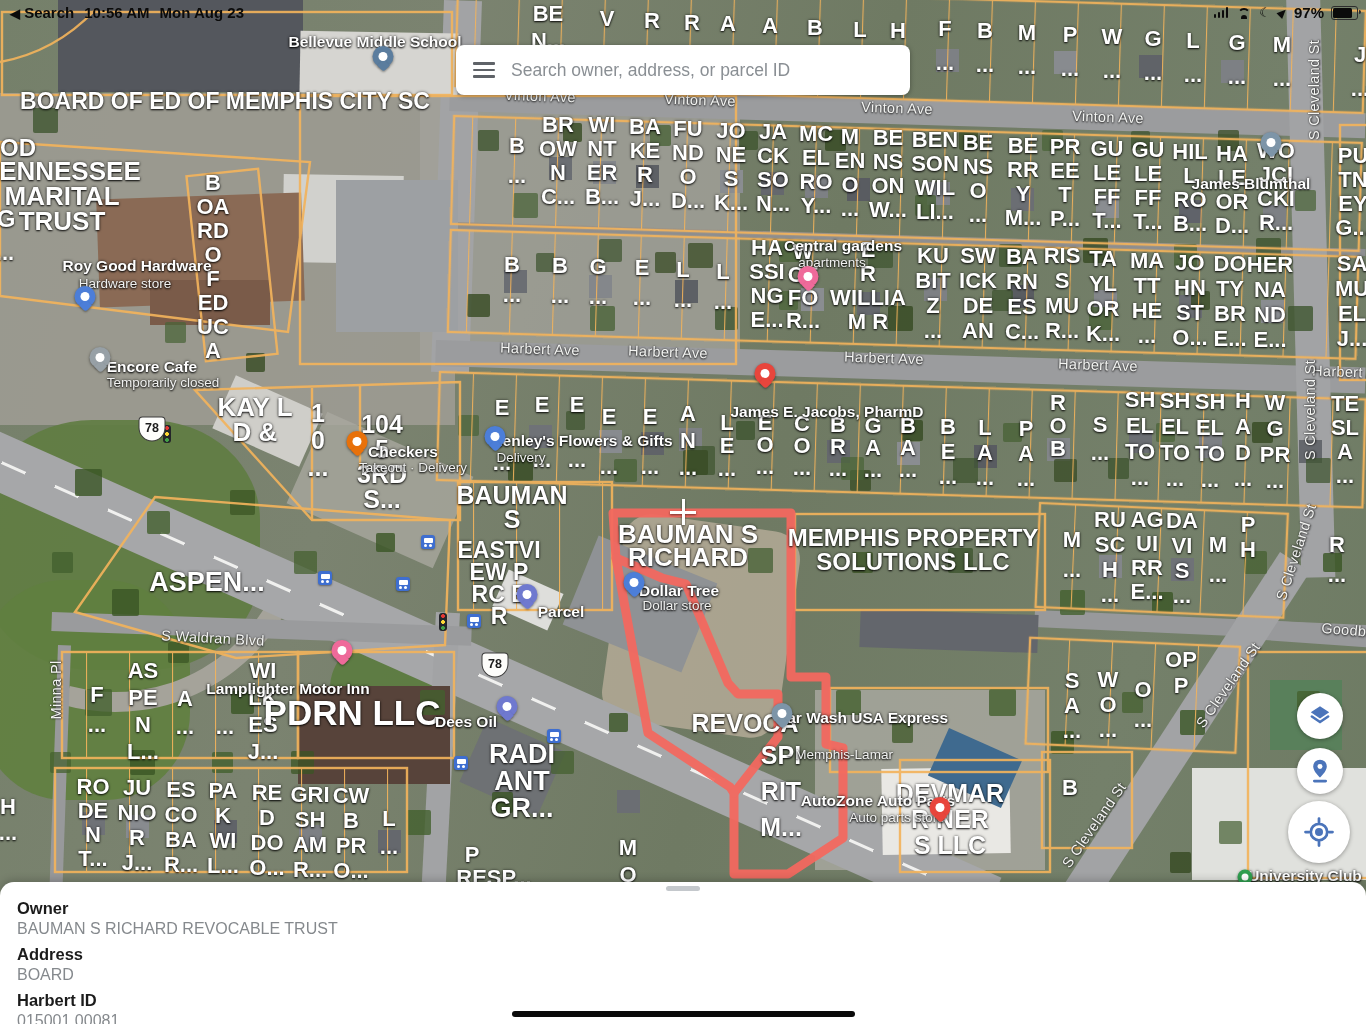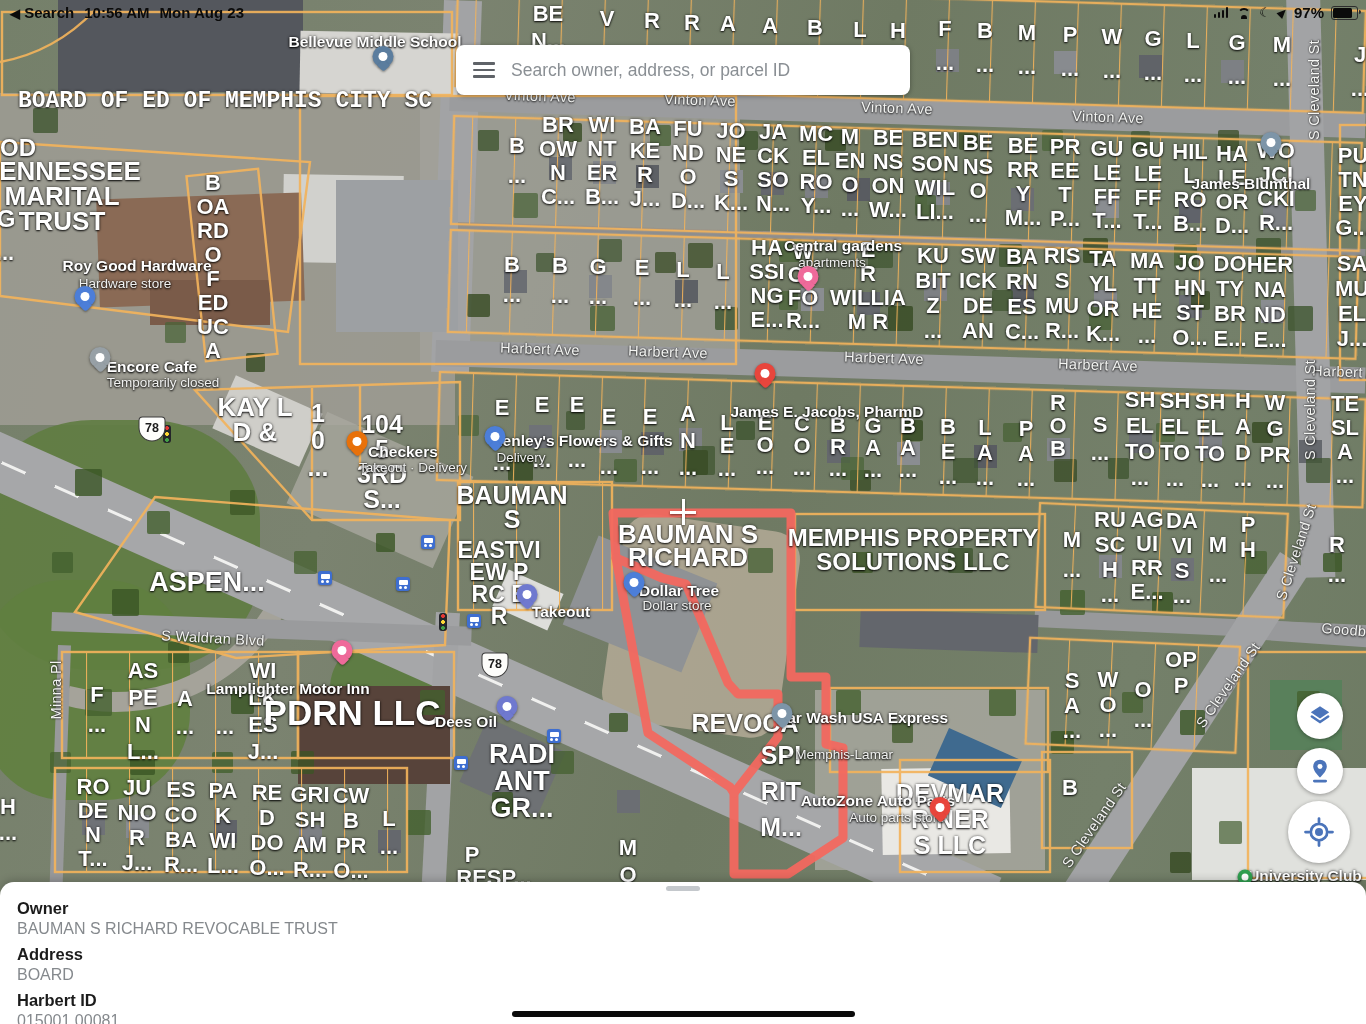--- a/index.html
+++ b/index.html
@@ -346,21 +346,21 @@
         <div class="plabel" style="line-height: 25px; left: 137px; top: 787px; transform: translate(-50%, -12.5px);">JU<br>NIO<br>R<br>J...</div>
         <div class="plabel" style="line-height: 25px; left: 181px; top: 789px; transform: translate(-50%, -12.5px);">ES<br>CO<br>BA<br>R...</div>
         <div class="plabel" style="line-height: 25px; left: 223px; top: 790px; transform: translate(-50%, -12.5px);">PA<br>K<br>WI<br>L...</div>
         <div class="plabel" style="line-height: 25px; left: 267px; top: 792px; transform: translate(-50%, -12.5px);">RE<br>D<br>DO<br>O...</div>
         <div class="plabel" style="line-height: 25px; left: 310px; top: 794px; transform: translate(-50%, -12.5px);">GRI<br>SH<br>AM<br>R...</div>
         <div class="plabel" style="line-height: 25px; left: 351px; top: 795px; transform: translate(-50%, -12.5px);">CW<br>B<br>PR<br>O...</div>
         <div class="plabel" style="line-height: 28px; left: 389px; top: 819px; transform: translate(-50%, -14px);">L<br>...</div>
         <div class="plabel" style="line-height: 26px; left: 472px; top: 855px; transform: translate(-50%, -13px);">P</div>
         <div class="plabel" style="line-height: 26px; left: 494px; top: 878px; transform: translate(-50%, -13px);">RESP...</div>
         <div class="plabel" style="line-height: 27px; left: 628px; top: 847px; transform: translate(-50%, -13.5px);">M<br>O</div>
-        <div class="olabel" style="font-size: 23px; line-height: 26px; left: 225px; top: 101px; transform: translate(-50%, -13px); font-family: Liberation Mono, monospace;">BOARD OF ED OF MEMPHIS CITY SC</div>
+        <div class="olabel" style="font-size: 23px; line-height: 26px; left: 225px; top: 101px; transform: translate(-50%, -13px);">BOARD OF ED OF MEMPHIS CITY SC</div>
         <div class="olabel" style="font-size: 26px; line-height: 25px; left: 62px; top: 171px; transform: translate(-50%, -12.5px);">TENNESSEE<br>MARITAL<br>TRUST</div>
         <div class="olabel" style="font-size: 22px; line-height: 24px; left: 213px; top: 183px; transform: translate(-50%, -12px);">B<br>OA<br>RD<br>O<br>F<br>ED<br>UC<br>A</div>
         <div class="olabel" style="font-size: 26px; line-height: 25px; left: 255px; top: 407px; transform: translate(-50%, -12.5px);">KAY L<br>D &amp;</div>
         <div class="olabel" style="font-size: 25px; line-height: 27px; left: 318px; top: 413px; transform: translate(-50%, -13.5px);">1<br>0<br>...</div>
         <div class="olabel" style="font-size: 25px; line-height: 25px; left: 382px; top: 424px; transform: translate(-50%, -12.5px);">104<br>5<br>3RD<br>S...</div>
         <div class="olabel" style="font-size: 27px; line-height: 26px; left: 207px; top: 582px; transform: translate(-50%, -13px);">ASPEN...</div>
         <div class="olabel" style="font-size: 35px; line-height: 26px; left: 352px; top: 713px; transform: translate(-50%, -13px);">PDRN LLC</div>
         <div class="olabel" style="font-size: 25px; line-height: 24px; left: 512px; top: 495px; transform: translate(-50%, -12px);">BAUMAN<br>S</div>
         <div class="olabel" style="font-size: 23px; line-height: 22px; left: 499px; top: 550px; transform: translate(-50%, -11px);">EASTVI<br>EW P<br>RC E<br>R</div>
         <div class="olabel" style="font-size: 26px; line-height: 23px; left: 688px; top: 534px; transform: translate(-50%, -11.5px);">BAUMAN S<br>RICHARD</div>
@@ -380,21 +380,21 @@
         <div class="pin" style="background: rgb(232, 113, 10); left: 357px; top: 453px;"></div>
         <div class="poi-name" style="left: 403px; top: 452px;">Checkers</div>
         <div class="poi-sub" style="left: 413px; top: 467px;">Takeout · Delivery</div>
         <div class="pin" style="background: rgb(76, 126, 216); left: 495px; top: 448px;"></div>
         <div class="poi-name" style="left: 582px; top: 441px;">Henley's Flowers &amp; Gifts</div>
         <div class="poi-sub" style="left: 521px; top: 457px;">Delivery</div>
         <div class="pin" style="background: rgb(76, 126, 216); left: 634px; top: 594px;"></div>
         <div class="poi-name" style="left: 679px; top: 591px;">Dollar Tree</div>
         <div class="poi-sub" style="left: 677px; top: 605px;">Dollar store</div>
         <div class="pin" style="background: rgb(111, 121, 207); left: 527px; top: 606px;"></div>
-        <div class="poi-name" style="left: 561px; top: 612px;">Takeout</div>
+        <div class="poi-name" style="left: 561px; top: 612px;">Parcel</div>
         <div class="pin" style="background: rgb(111, 121, 207); left: 507px; top: 718px;"></div>
         <div class="poi-name" style="left: 466px; top: 722px;">Dees Oil</div>
         <div class="pin" style="background: rgb(232, 69, 60); left: 765px; top: 385px;"></div>
         <div class="poi-name" style="left: 827px; top: 412px;">James E. Jacobs, PharmD</div>
         <div class="pin" style="background: rgb(239, 106, 154); left: 808px; top: 288px;"></div>
         <div class="poi-name" style="left: 843px; top: 246px;">Central gardens</div>
         <div class="poi-sub" style="left: 832px; top: 262px;">apartments</div>
         <div class="pin" style="background: rgb(125, 149, 168); left: 1271px; top: 154px;"></div>
         <div class="poi-name" style="left: 1251px; top: 184px;">James Blumthal</div>
         <div class="pin" style="background: rgb(239, 106, 154); left: 342px; top: 662px;"></div>

